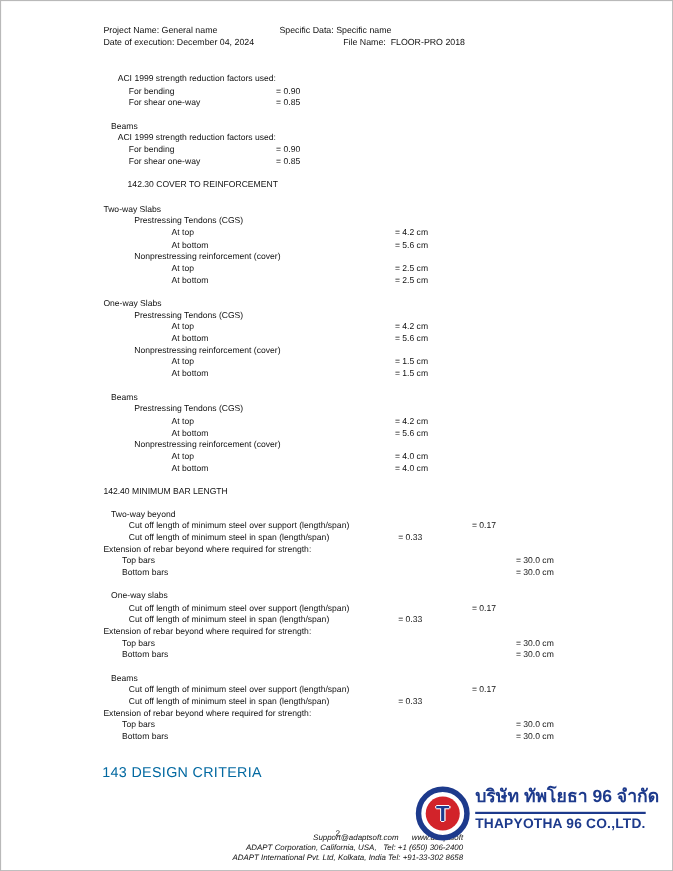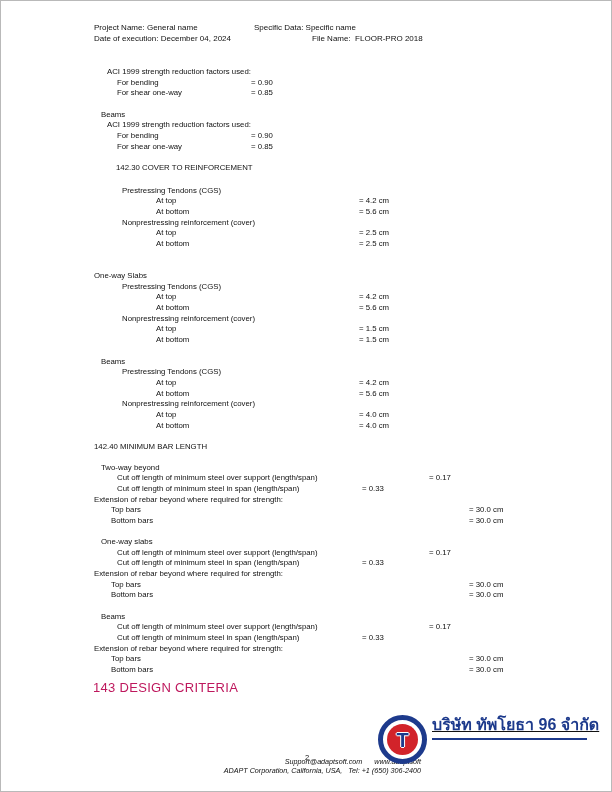--- a/index.html
+++ b/index.html
@@ -33,22 +33,22 @@
   .ind-5 { padding-left:28px; }
   .ind-6 { padding-left:62px; }
   .val { position:absolute; top:0; white-space:pre; }
   .vc-a { left:157px; }
   .vc-b { left:265px; }
   .vc-c { left:335px; }
   .vc-d { left:268px; }
   .vc-e { left:375px; }
 
   .heading-143 {
-    position:absolute; left:92px; top:679px;
-    font-size:13px; letter-spacing:0.3px; color:#be185d;
+    position:absolute; left:92px; top:693px;
+    font-size:13px; letter-spacing:0.3px; color:#0369a1;
   }
 
   
   .footer-text {
     position:absolute; left:100px; top:756px; width:320px;
     text-align:right; font-size:7.2px; line-height:9.2px;font-style:italic;
   }
   .ftr-line { white-space:pre; }
   .page-number {
     position:absolute; left:0; top:752px; width:612px;
@@ -65,21 +65,21 @@
   .logo-disc {
     width:31px; height:31px; border-radius:50%;
     background:var(--red,#d2232a);
     display:flex; align-items:center; justify-content:center;
   }
   .logo-t {
     font-weight:bold; font-size:20px; color:var(--navy,#1d3a8c);
     text-shadow:-1px 0 #fff, 1px 0 #fff, 0 -1px #fff, 0 1px #fff;
     line-height:1;
   }
-  .logo-textcol { position:absolute; left:56px; top:0; width:160px;text-decoration:underline; }
+  .logo-textcol { position:absolute; left:56px; top:0; width:160px; }
   .logo-thai {
     font-weight:bold; font-size:16px; line-height:25px;
     color:var(--navy,#1d3a8c); white-space:nowrap;
   }
   .logo-divider { height:2px; width:155px; background:var(--navy,#1d3a8c); margin:1px 0 2px 0; }
   .logo-english {
     font-weight:bold; font-size:12.5px; letter-spacing:0.2px;
     color:var(--navy,#1d3a8c); white-space:nowrap;
   }
 </style>
@@ -102,20 +102,21 @@
       <div class="block" style="top: 108.8px;">
         <div class="line ind-1"><span>Beams</span></div>
         <div class="line ind-2"><span>ACI 1999 strength reduction factors used:</span></div>
         <div class="line ind-4"><span>For bending</span><span class="val vc-a">= 0.90</span></div>
         <div class="line ind-4"><span>For shear one-way</span><span class="val vc-a">= 0.85</span></div>
       </div>
       <div class="block" style="top: 162.3px; margin-left: 22px;">
         <div class="line ind-0"><span>142.30 COVER TO REINFORCEMENT</span></div>
       </div>
       <div class="block" style="top: 184.5px;">
+        <div class="line ind-0"><span>Two-way Slabs</span></div>
         <div class="line ind-5"><span>Prestressing Tendons (CGS)</span></div>
         <div class="line ind-6"><span>At top</span><span class="val vc-b">= 4.2 cm</span></div>
         <div class="line ind-6"><span>At bottom</span><span class="val vc-b">= 5.6 cm</span></div>
         <div class="line ind-5"><span>Nonprestressing reinforcement (cover)</span></div>
         <div class="line ind-6"><span>At top</span><span class="val vc-b">= 2.5 cm</span></div>
         <div class="line ind-6"><span>At bottom</span><span class="val vc-b">= 2.5 cm</span></div>
       </div>
       <div class="block" style="top: 270px;">
         <div class="line ind-0"><span>One-way Slabs</span></div>
         <div class="line ind-5"><span>Prestressing Tendons (CGS)</span></div>
@@ -161,28 +162,30 @@
         <div class="line ind-3"><span>Top bars</span><span class="val vc-e">= 30.0 cm</span></div>
         <div class="line ind-3"><span>Bottom bars</span><span class="val vc-e">= 30.0 cm</span></div>
       </div>
     </div>
 
   <div class="heading-143">143 DESIGN CRITERIA</div>
 
   <div class="footer-text">
     <div class="ftr-line">Support@adaptsoft.com      www.adaptsoft</div>
     <div class="ftr-line">ADAPT Corporation, California, USA,   Tel: +1 (650) 306-2400</div>
+    <div class="ftr-line">ADAPT International Pvt. Ltd, Kolkata, India Tel: +91-33-302 8658</div>
   </div>
   <div class="page-number">2</div>
 
   <div class="logo">
     <div class="logo-circle">
       <div class="logo-disc">
         <span class="logo-t">T</span>
       </div>
     </div>
     <div class="logo-textcol">
       <div class="logo-thai">บริษัท ทัพโยธา 96 จำกัด</div>
       <div class="logo-divider"></div>
+      <div class="logo-english">THAPYOTHA 96 CO.,LTD.</div>
     </div>
   </div>
 
 </div>
 
 </body></html>

